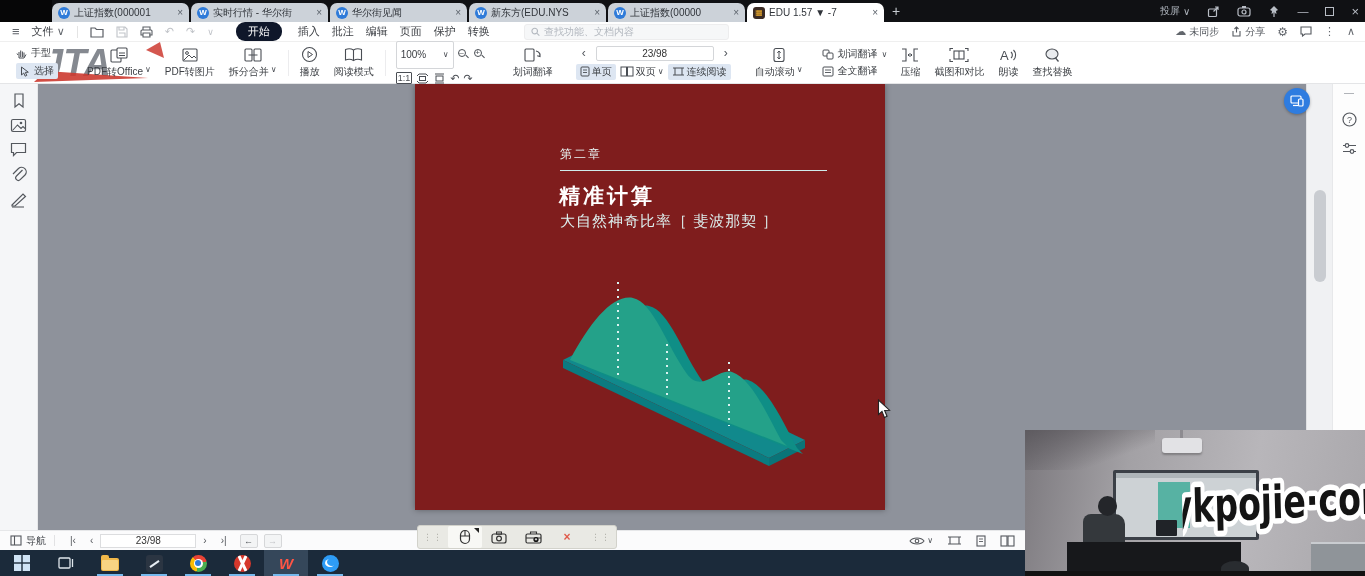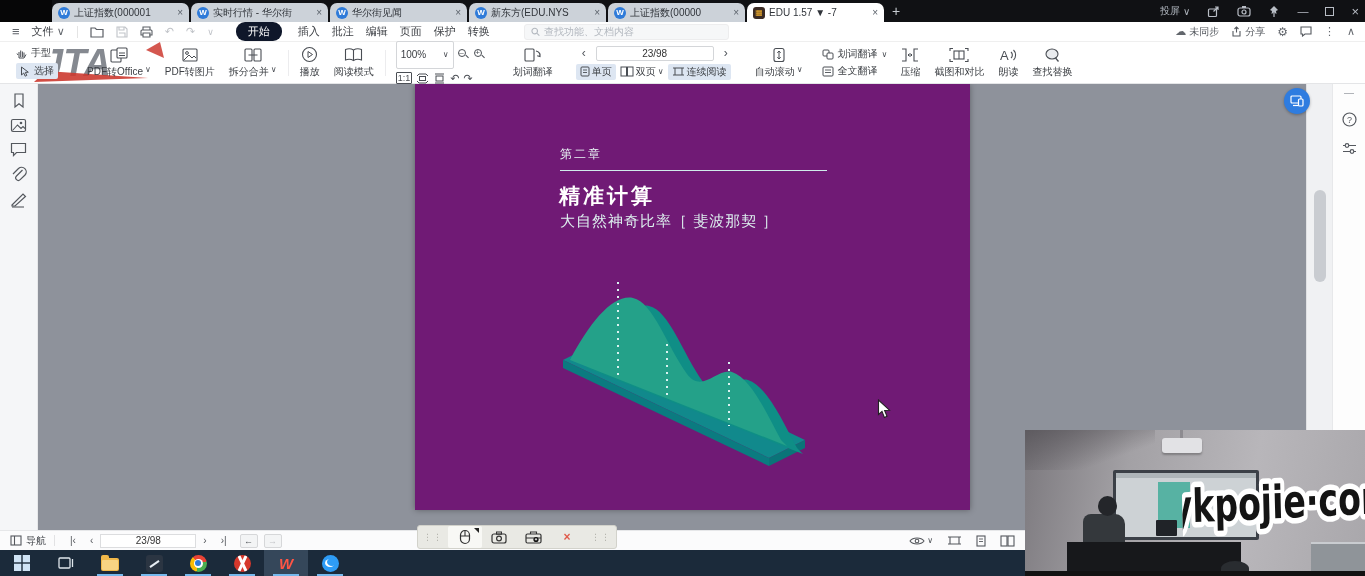--- a/index.html
+++ b/index.html
@@ -62,21 +62,21 @@
              font-family:"Liberation Sans","DejaVu Sans",sans-serif; color:#333; outline:none; }
   .navchev { color:#53575d; font-size:12px; padding:0 6px; }
   .vicon { display:inline-flex; align-items:center; gap:2px; }
 
   
   .left-rail { position:absolute; left:0; top:84px; width:38px; height:446px; background:#f5f6f8; border-right:1px solid #e7e8ea;
                display:flex; flex-direction:column; align-items:center; padding-top:8px; gap:9px; }
 
   
   .doc-area { position:absolute; left:38px; top:84px; width:1294px; height:446px; background:#8e929b; overflow:hidden; }
-  .page { position:absolute; left:377px; top:0; width:555px; height:426px; background:#701a75; box-shadow:0 0 6px rgba(0,0,0,.35); }
+  .page { position:absolute; left:377px; top:0; width:470px; height:426px; background:#7f1d1d; box-shadow:0 0 6px rgba(0,0,0,.35); }
   .chapter { position:absolute; left:145px; top:62px; font-size:12px; color:#e9f7f6; letter-spacing:2px; }
   .chap-line { position:absolute; left:145px; top:86px; width:267px; height:1px; background:#cfeceb; }
   .doc-title { position:absolute; left:144px; top:98px; font-size:21px; font-weight:bold; color:#ffffff; letter-spacing:3px; }
   .doc-sub { position:absolute; left:145px; top:128px; font-size:15px; color:#ddf0ef; letter-spacing:1px; }
   .illu { position:absolute; left:140px; top:190px; }
 
   .scrolltrack { position:absolute; right:0; top:0; width:26px; height:446px; background:#f0f1f3; border-left:1px solid #e0e1e3; }
   .scrollthumb { position:absolute; left:7px; top:106px; width:12px; height:92px; background:#c9ccd1; border-radius:6px; }
   .fab { position:absolute; left:1246px; top:4px; width:26px; height:26px; border-radius:50%; background:#2e7ce0;
          display:flex; align-items:center; justify-content:center; z-index:5; box-shadow:0 1px 3px rgba(0,0,0,.3); }

